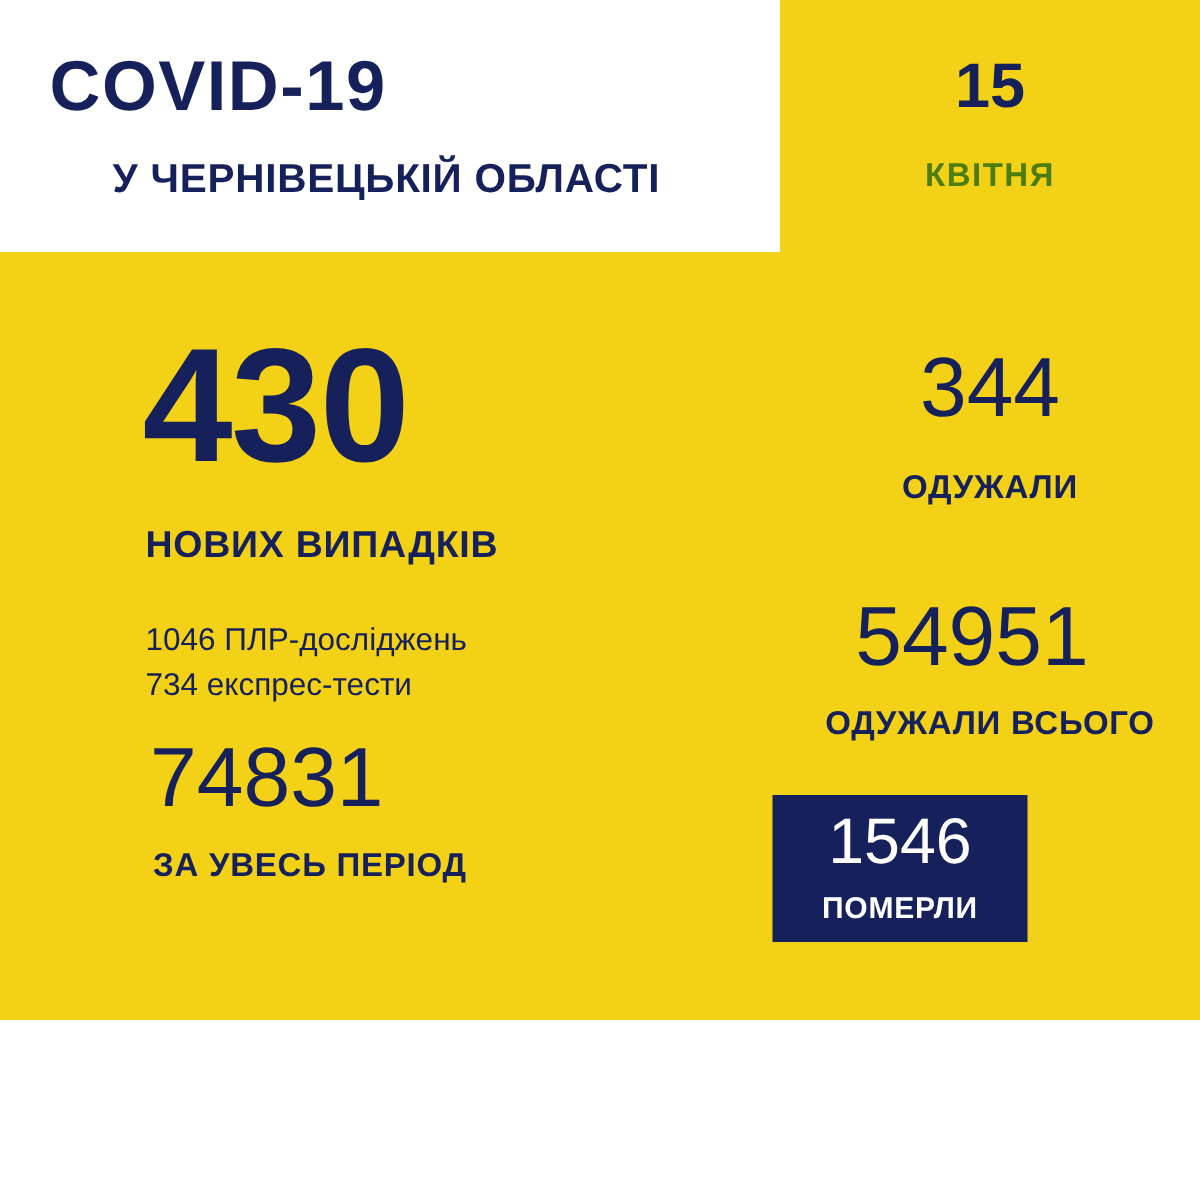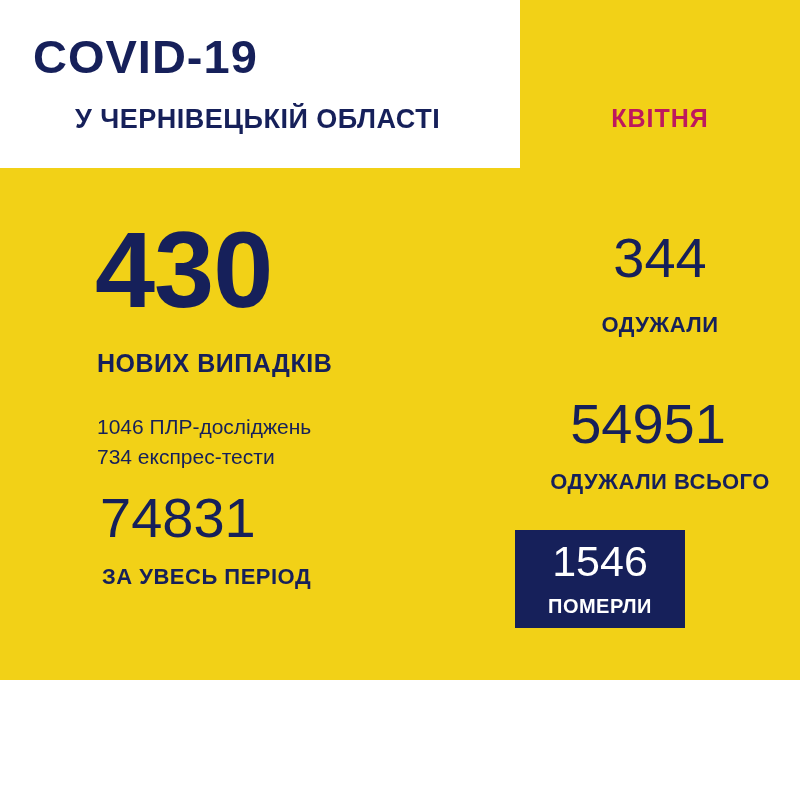--- a/index.html
+++ b/index.html
@@ -61,24 +61,24 @@
     font-size: 42px;
     font-weight: bold;
     color: #16205a;
     line-height: 1;
   }
   .date-month {
     position: absolute;
     left: 520px; top: 106px;
     width: 280px;
     text-align: center;
-    font-size: 25px;
+    font-size: 22px;
     font-weight: bold;
     letter-spacing: 1px;
-    color: #be185d;
+    color: #4d7c0f;
     line-height: 1;
   }
   
   .body {
     position: absolute;
     left: 0; top: 168px;
     width: 800px;
     height: 512px;
     background: #f2d117;
   }
@@ -212,20 +212,21 @@
 </style>
 </head>
 <body>
 
 <div class="poster">
 
   <div class="header">
     <div class="header-right-bg"></div>
     <div class="title-main">COVID-19</div>
     <div class="title-sub">У ЧЕРНІВЕЦЬКІЙ ОБЛАСТІ</div>
+    <div class="date-day">15</div>
     <div class="date-month">КВІТНЯ</div>
   </div>
 
   <div class="body">
 
     <div class="new-cases-number">430</div>
     <div class="new-cases-label">НОВИХ ВИПАДКІВ</div>
     <div class="tests-line1">1046 ПЛР-досліджень</div>
     <div class="tests-line2">734 експрес-тести</div>
     <div class="total-number">74831</div>

